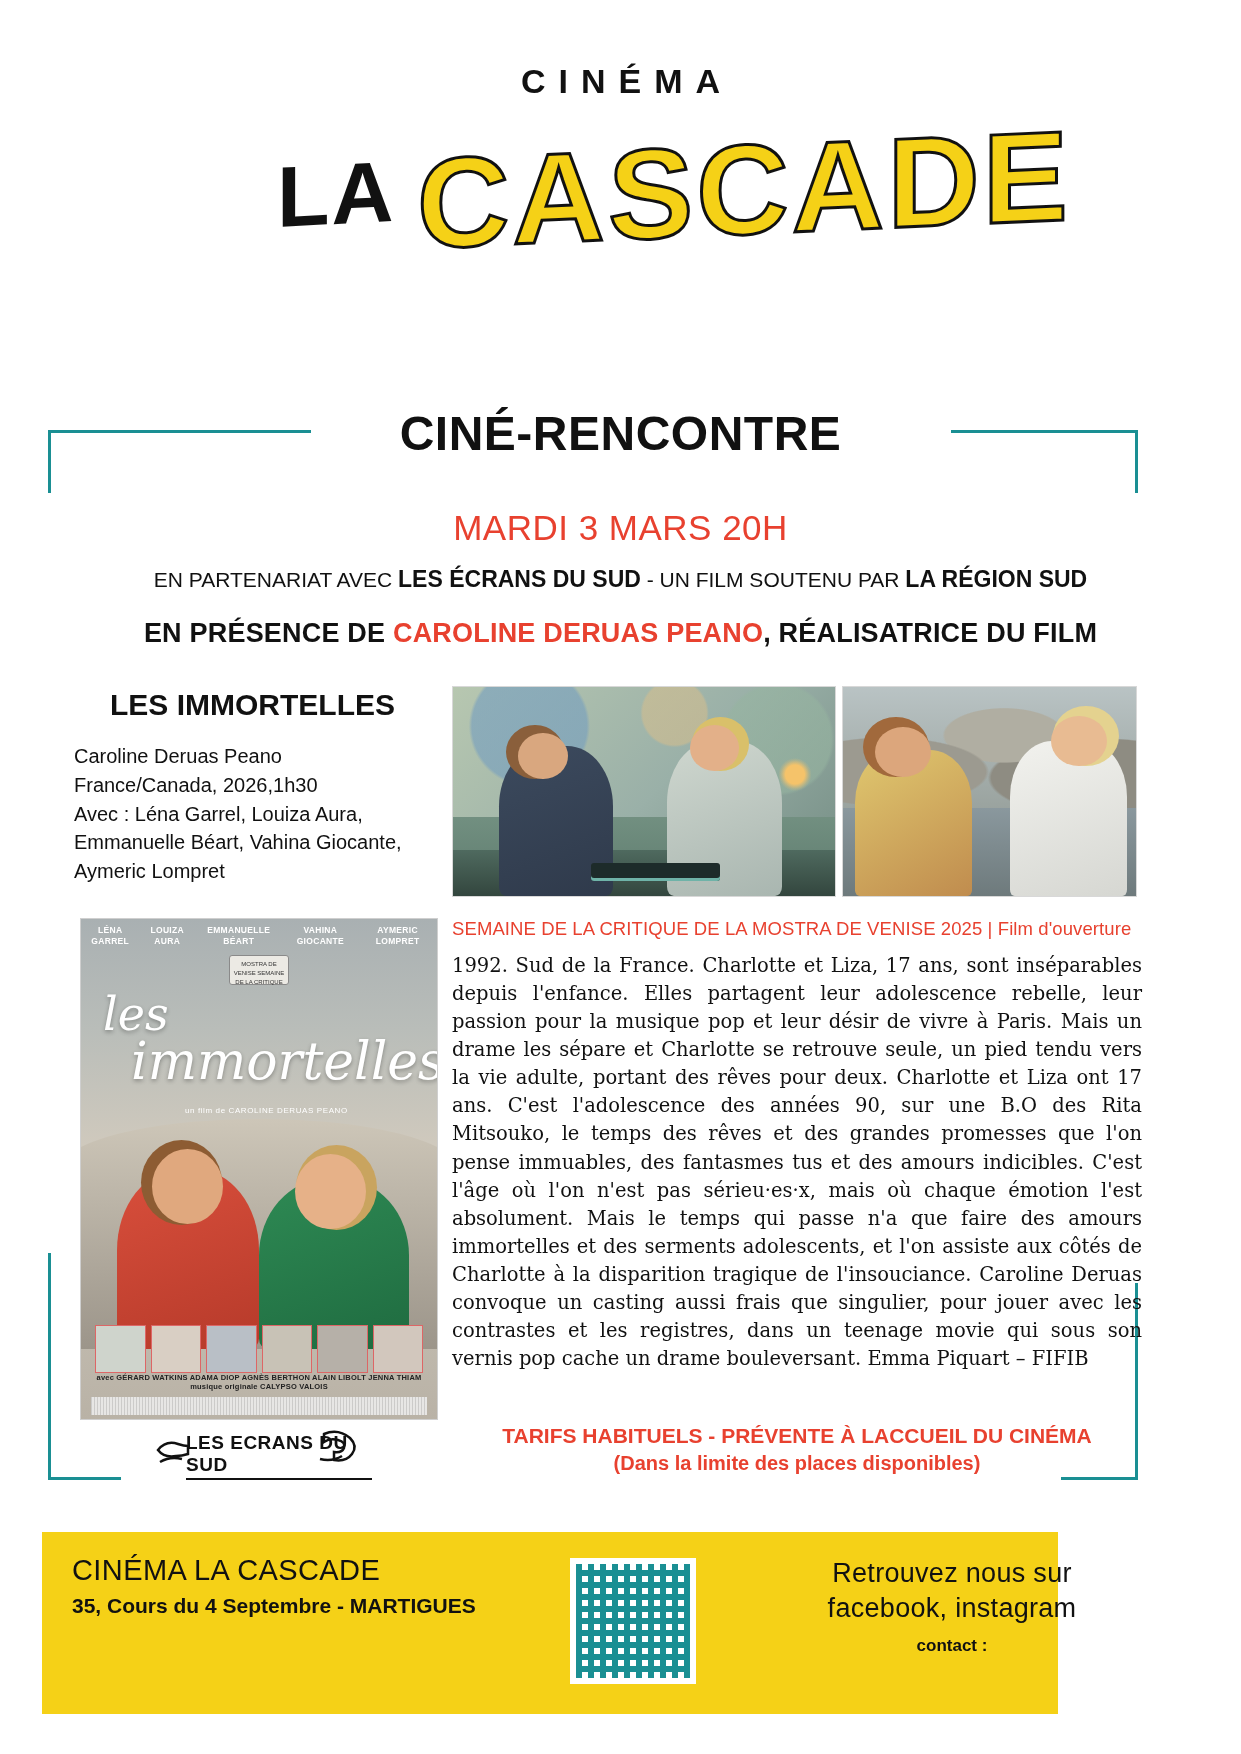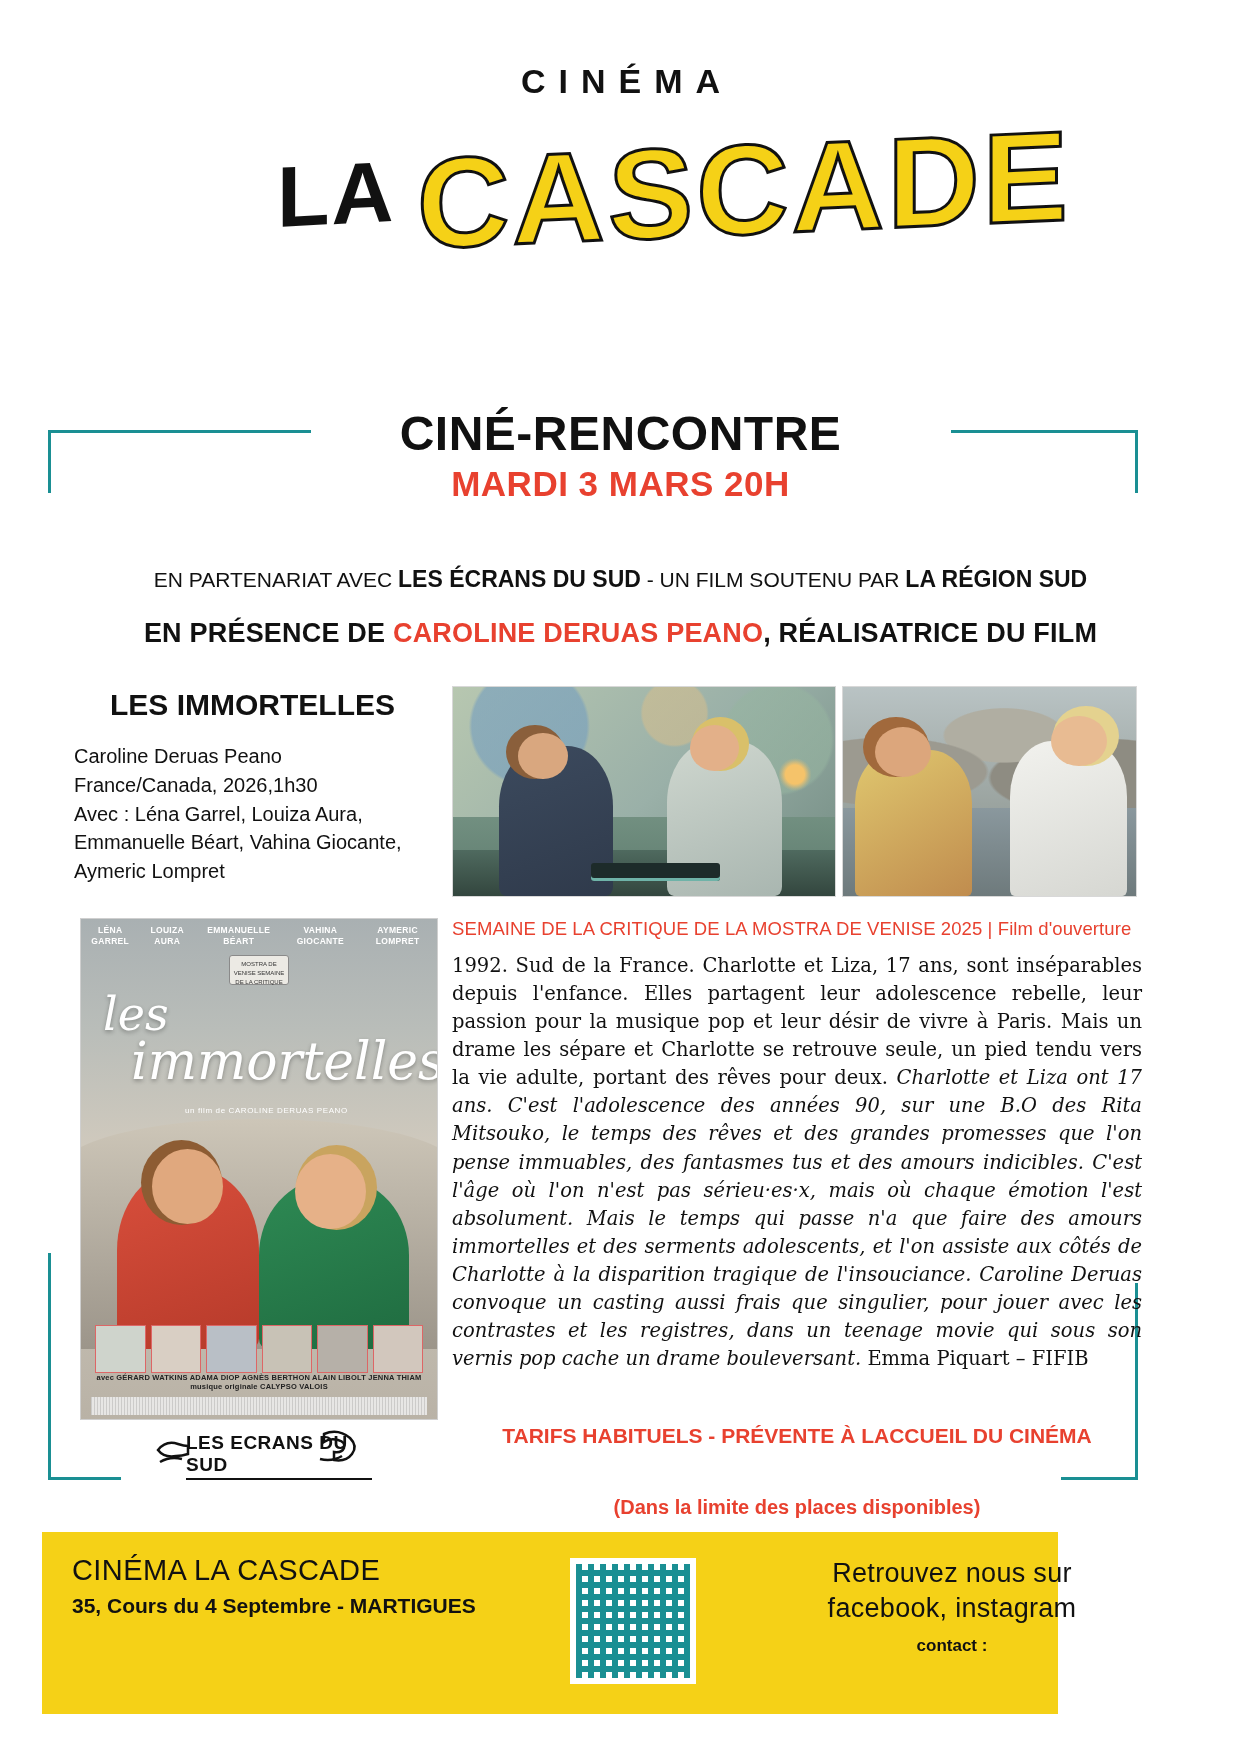--- a/index.html
+++ b/index.html
@@ -121,25 +121,25 @@
     width: 100%;
     text-align: center;
     font-size: 48px;
     font-weight: 700;
     letter-spacing: 0.5px;
     color: #111;
   }
   .date-line {
     position: absolute;
     left: 0;
-    top: 464px;
+    top: 508px;
     width: 100%;
     text-align: center;
     font-size: 35px;
-    font-weight: 700;
+    font-weight: 400;
     color: #e8412f;
     font-family: "Liberation Sans Narrow", "Liberation Sans", sans-serif;
     letter-spacing: 0.5px;
   }
   .partner-line {
     position: absolute;
     left: 0;
     top: 566px;
     width: 100%;
     text-align: center;
@@ -375,21 +375,21 @@
     position: absolute;
     left: 452px;
     top: 952px;
     width: 690px;
     font-family: "DejaVu Serif", serif;
     font-size: 19.5px;
     line-height: 1.44;
     color: #111;
     text-align: justify;
   }
-  .synopsis .italic { font-style: italic; }
+  .synopsis .italic { }
 
   
   .ecrans-logo {
     position: absolute;
     left: 152px;
     top: 1420px;
     width: 220px;
     height: 60px;
   }
   .ecrans-text {
@@ -417,21 +417,20 @@
   }
   .tarifs-2 {
     position: absolute;
     left: 452px;
     top: 1452px;
     width: 690px;
     text-align: center;
     font-size: 20px;
     font-weight: 700;
     color: #e8412f;
-    margin-top: 44px;
   }
 
   
   .footer {
     position: absolute;
     left: 42px;
     top: 1532px;
     width: 1016px;
     height: 182px;
     background: #f5d117;

